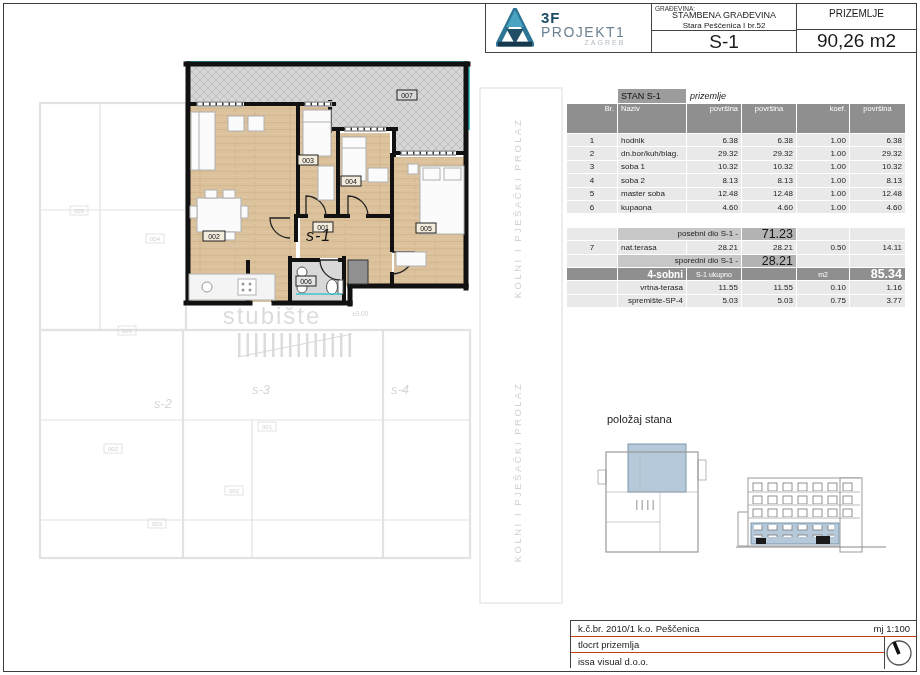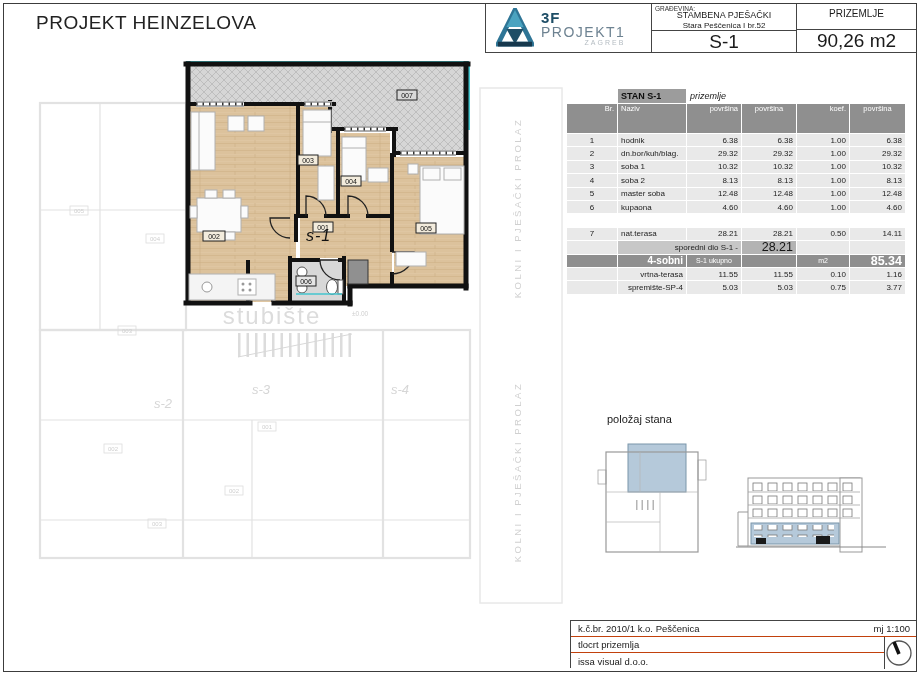--- a/index.html
+++ b/index.html
@@ -30,21 +30,21 @@
   .trow{display:flex;gap:1px;}
   .c{display:flex;align-items:center;box-sizing:border-box;padding:0 3px;font-size:8px;color:#222;white-space:nowrap;overflow:hidden;}
   .g{background:#e9e9e9;}
   .gC{justify-content:center;}
   .gL{justify-content:flex-start;}
   .gR{justify-content:flex-end;}
   .h{background:#8f8f8f;color:#fff;font-size:7.5px;line-height:1.12;align-items:flex-end;padding-bottom:20px;white-space:normal;}
   .hR{justify-content:flex-end;text-align:right;}
   .hL{justify-content:flex-start;}
   .hC{justify-content:center;text-align:center;}
-  .stan{background:#9c9c9c;font-weight:bold;font-size:9px;color:#0d0d0d;}
+  .stan{background:#9c9c9c;font-weight:normal;font-size:9px;color:#0d0d0d;}
   .priz{font-style:italic;font-size:9px;}
   .sub{background:#c7c7c7;justify-content:flex-end;font-size:8px;}
   .subv{background:#b3b3b3;justify-content:flex-end;font-size:12.5px;color:#141414;}
   .d{background:#8f8f8f;color:#fff;}
   .dR{justify-content:flex-end;font-weight:bold;font-size:10px;}
   .dC{justify-content:center;font-size:7px;}
   .dV{justify-content:flex-end;font-weight:bold;font-size:12.5px;}
   
   .polozaj-title{left:607px;top:413px;font-size:11px;color:#1a1a1a;z-index:20;}
   .title-block{left:570px;top:620px;width:346px;height:48px;z-index:20;box-sizing:border-box;border-top:1px solid #444;border-left:1px solid #444;}
@@ -290,40 +290,39 @@
       <rect x="816" y="536" width="14" height="8" fill="#1a1a1a"></rect>
       <line x1="736" y1="547" x2="886" y2="547" stroke="#888" stroke-width="1"></line>
     </g>
 
     <g>
       <circle cx="899" cy="653" r="12" fill="#fff" stroke="#555" stroke-width="1.3"></circle>
       <line x1="899" y1="654" x2="894" y2="642" stroke="#111" stroke-width="3.5"></line>
     </g>
   </svg>
 
-  <div class="abs page-title">PROJEKT HEINZELOVA</div>
 
   <div class="abs hdr-grid">
     <div class="hdr-cell logo-box">
       <svg width="38" height="40" viewBox="0 0 40 42">
         <polygon points="20,2 38,38 2,38" fill="none" stroke="#2e7596" stroke-width="5"></polygon>
         <polygon points="20,2 29,20 11,20" fill="#4aa3c0"></polygon>
         <polygon points="11,22 29,22 20,38" fill="#1f4e66"></polygon>
         <line x1="2" y1="38" x2="38" y2="38" stroke="#16384d" stroke-width="5"></line>
       </svg>
       <div class="logo-text">
         <div class="logo-brand">3F</div>
         <div class="logo-name">PROJEKT1</div>
         <div class="logo-city">ZAGREB</div>
       </div>
     </div>
     <div class="hdr-cell mid-box">
       <div class="box-top">
         <span class="gradj-label">GRAĐEVINA:</span>
-        <div class="gradj-name">STAMBENA PJEŠAČKI</div>
+        <div class="gradj-name">STAMBENA GRAĐEVINA</div>
         <div class="gradj-addr">Stara Peščenica I br.52</div>
       </div>
       <div class="box-bot big-val">S-1</div>
     </div>
     <div class="hdr-cell right-box">
       <div class="box-top floor-top">PRIZEMLJE</div>
       <div class="box-bot big-val">90,26 m2</div>
     </div>
   </div>
 
@@ -394,20 +393,27 @@
       </div>
       <div class="trow" style="height: 12.4px;">
         <div class="c " style="width: 50px;"></div>
         <div class="c " style="width: 68px;"></div>
         <div class="c " style="width: 54px;"></div>
         <div class="c " style="width: 54px;"></div>
         <div class="c " style="width: 52px;"></div>
         <div class="c " style="width: 55px;"></div>
       </div>
       <div class="trow" style="height: 12.4px;">
+        <div class="c g" style="width: 50px;"></div>
+        <div class="c sub" style="width: 123px;">posebni dio S-1 -</div>
+        <div class="c subv" style="width: 54px;">71.23</div>
+        <div class="c g" style="width: 52px;"></div>
+        <div class="c g" style="width: 55px;"></div>
+      </div>
+      <div class="trow" style="height: 12.4px;">
         <div class="c g gC" style="width: 50px;">7</div>
         <div class="c g gL" style="width: 68px;">nat.terasa</div>
         <div class="c g gR" style="width: 54px;">28.21</div>
         <div class="c g gR" style="width: 54px;">28.21</div>
         <div class="c g gR" style="width: 52px;">0.50</div>
         <div class="c g gR" style="width: 55px;">14.11</div>
       </div>
       <div class="trow" style="height: 12.4px;">
         <div class="c g" style="width: 50px;"></div>
         <div class="c sub" style="width: 123px;">sporedni dio S-1 -</div>

